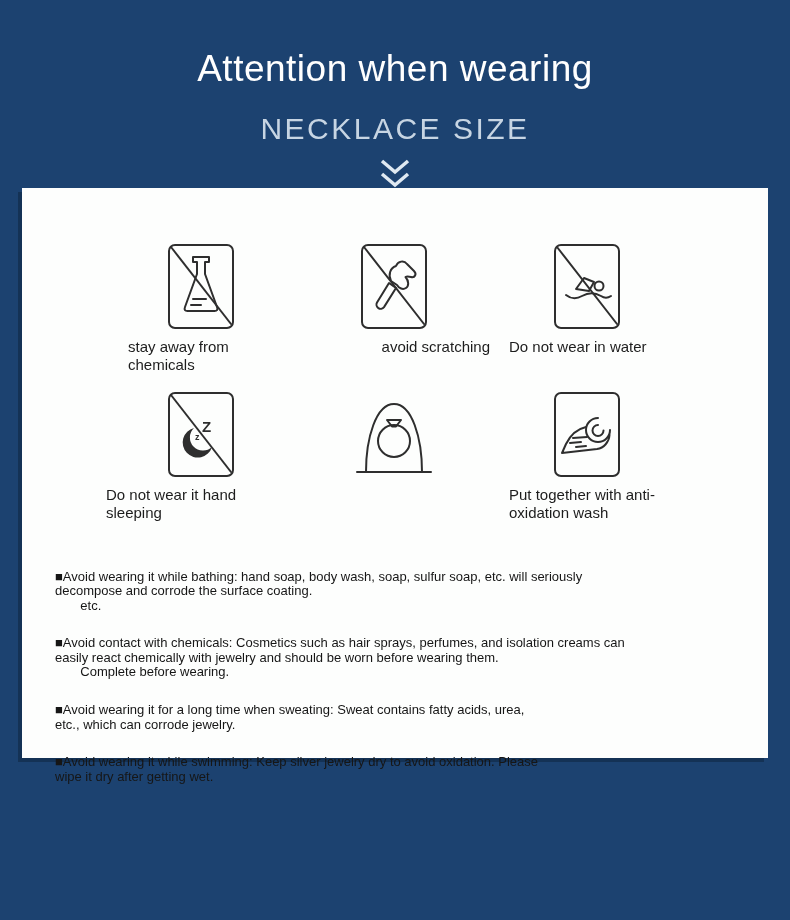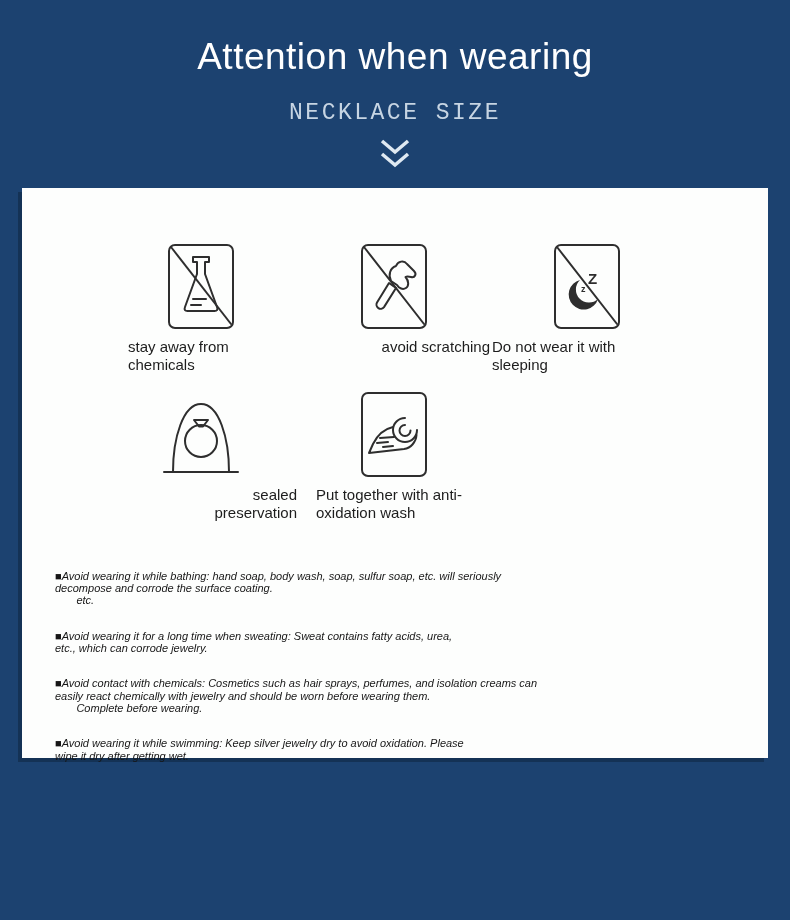--- a/index.html
+++ b/index.html
@@ -7,35 +7,34 @@
     width:790px;height:920px;
     background:#1c4270;
     font-family:"Liberation Sans", sans-serif;
     -webkit-font-smoothing:antialiased;
   }
   .page{position:relative;width:790px;height:920px;overflow:hidden;background:#1c4270;}
 
   
   .header{text-align:center;}
   .title{
-    padding-top:36px;
+    padding-top:48px;
     font-size:37px;
     line-height:1.15;
     color:#ffffff;
     letter-spacing:0.5px;
     font-weight:400;
   }
   .subtitle{
     margin-top:21px;
-    font-size:23px;
+    font-size:30px;
     line-height:1.15;
     color:#c7d5e3;
     letter-spacing:2.5px;
     font-weight:400;
-    font-family:Liberation Mono, monospace;
   }
   .chevron-wrap{margin-top:12px;height:34px;}
 
   
   .card{
     position:absolute;
     left:22px;top:188px;
     width:746px;height:570px;
     background:#fdfefd;
     box-shadow:-4px 4px 0 rgba(10,32,54,0.45);
@@ -58,26 +57,25 @@
     white-space:pre-line;
   }
   .pl-24{padding-left:24px;}
   .pl-63{padding-left:63px;text-align:right;}
   .pl-19{padding-left:19px;}
   .pl-2{padding-left:2px;}
 
   
   .notes{margin:48px 0 0 33px;width:702px;}
   .note{
-    font-size:11px;
+    font-size:13px;
     line-height:1.12;
     color:#161616;
     white-space:pre-wrap;
     margin-bottom:23px;
-    font-style:italic;
   }
 
   svg{display:block;}
   .care-svg .stroke{stroke:#2e2e2e;stroke-width:2;fill:none;stroke-linecap:round;stroke-linejoin:round;}
   .care-svg .fillsolid{fill:#2e2e2e;stroke:none;}
   .care-svg .whitefill{fill:#fdfefd;stroke:#2e2e2e;stroke-width:2;stroke-linejoin:round;}
 </style>
 </head>
 <body>
 
@@ -117,46 +115,56 @@
           <svg class="care-svg" width="68" height="87" viewBox="0 0 68 87">
             <rect class="stroke" x="2" y="2" width="64" height="83" rx="6"></rect>
             <path class="stroke" d="M31 38 C28 32 30 25 36 23 C38 18 44 17 47 21 L54 28 C57 31 55 35 51 34 C49 33.5 47 33 45.5 34 C49 38 49 43 46 45 C43 47 39 45.5 37 42 Z"></path>
             <path class="whitefill" d="M29 40 L17 59.5 a4.2 4.2 0 0 0 7 4.6 L36 45 Z"></path>
             <line class="stroke" x1="4" y1="4" x2="64" y2="81"></line>
           </svg>
         </div>
         <div class="cell-label pl-63">avoid scratching</div>
       </div>
 
+      <div class="cell">
+        <div class="icon-box">
+          <svg class="care-svg" width="68" height="87" viewBox="0 0 68 87">
+            <rect class="stroke" x="2" y="2" width="64" height="83" rx="6"></rect>
+            <circle class="stroke" cx="46" cy="43" r="4.5"></circle>
+            <path class="stroke" d="M23 46 L31 35 L41 39 L36 48 Z"></path>
+            <path class="stroke" d="M13 52 C18 56 24 56 29 53 C36 49 43 50 48 53 C51 55 55 55 58 53"></path>
+            <line class="stroke" x1="4" y1="4" x2="64" y2="81"></line>
+          </svg>
+        </div>
+        <div class="cell-label pl-19">Do not wear in water</div>
+      </div>
 
       <div class="cell">
         <div class="icon-box">
           <svg class="care-svg" width="68" height="87" viewBox="0 0 68 87">
             <rect class="stroke" x="2" y="2" width="64" height="83" rx="6"></rect>
             <path class="fillsolid" d="M27 37 A15 15 0 1 0 45 56 A12 12 0 0 1 27 37 Z"></path>
             <text x="35" y="41" font-size="15" font-weight="700" fill="#2e2e2e" font-family="Liberation Sans, sans-serif">Z</text>
             <text x="28" y="49" font-size="9" font-weight="700" fill="#2e2e2e" font-family="Liberation Sans, sans-serif">z</text>
             <line class="stroke" x1="4" y1="4" x2="64" y2="81"></line>
           </svg>
         </div>
-        <div class="cell-label pl-2">Do not wear it with
+        <div class="cell-label pl-2">Do not wear it hand
 sleeping</div>
       </div>
 
       <div class="cell">
         <div class="icon-box">
           <svg class="care-svg" width="76" height="87" viewBox="0 0 76 87">
             <path class="stroke" d="M10 81 C10 47 20 13 38 13 C56 13 66 47 66 81"></path>
             <line class="stroke" x1="1" y1="81" x2="75" y2="81"></line>
             <circle class="stroke" cx="38" cy="50" r="16"></circle>
             <path class="stroke" d="M31 29 h14 l-5 6.5 h-4 z"></path>
           </svg>
         </div>
-        <div class="cell-label pl-63">sealed
-preservation</div>
       </div>
 
       <div class="cell">
         <div class="icon-box">
           <svg class="care-svg" width="68" height="87" viewBox="0 0 68 87">
             <rect class="stroke" x="2" y="2" width="64" height="83" rx="6"></rect>
             <path class="stroke" d="M45 27 a12 12 0 1 0 12 12"></path>
             <path class="stroke" d="M45 34 a5.5 5.5 0 1 0 5.5 5.5"></path>
             <path class="stroke" d="M33 36 C24 38 17 45 13 53 L9 62 L44 58 C51 57 56 51 56.5 44"></path>
             <line class="stroke" x1="20" y1="47" x2="34" y2="46"></line>
@@ -167,23 +175,23 @@
         <div class="cell-label pl-19">Put together with anti-
 oxidation wash</div>
       </div>
 
     </div>
 
     <div class="notes">
       <div class="note">■Avoid wearing it while bathing: hand soap, body wash, soap, sulfur soap, etc. will seriously
 decompose and corrode the surface coating.
        etc.</div>
-      <div class="note">■Avoid wearing it for a long time when sweating: Sweat contains fatty acids, urea,
-etc., which can corrode jewelry.</div>
       <div class="note">■Avoid contact with chemicals: Cosmetics such as hair sprays, perfumes, and isolation creams can
 easily react chemically with jewelry and should be worn before wearing them.
        Complete before wearing.</div>
+      <div class="note">■Avoid wearing it for a long time when sweating: Sweat contains fatty acids, urea,
+etc., which can corrode jewelry.</div>
       <div class="note">■Avoid wearing it while swimming: Keep silver jewelry dry to avoid oxidation. Please
 wipe it dry after getting wet.</div>
     </div>
 
   </div>
 </div>
 
 </body></html>

